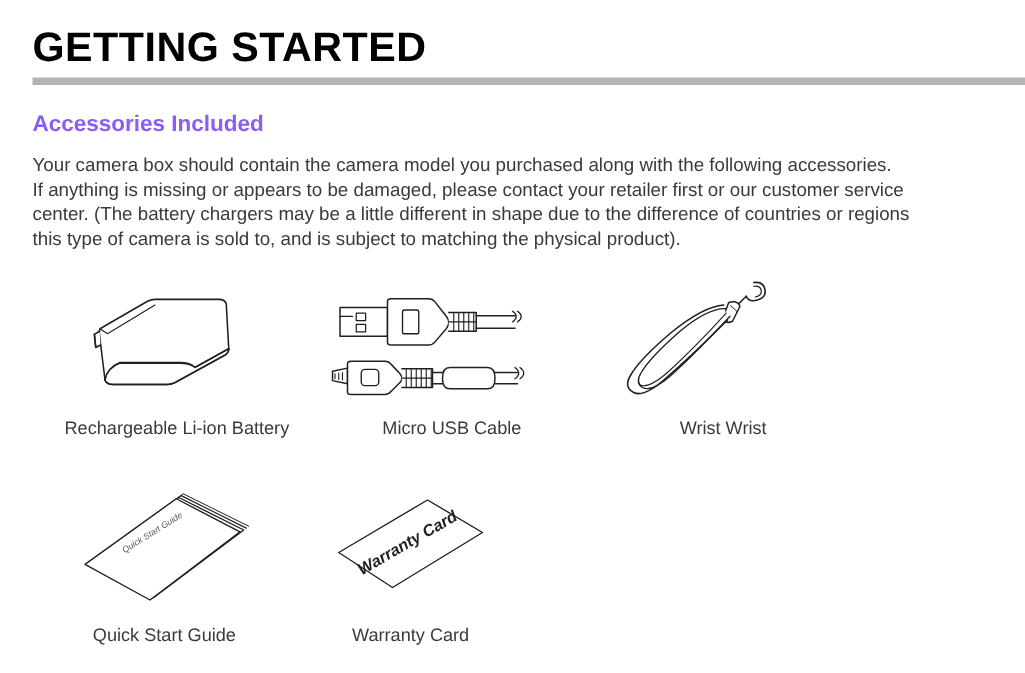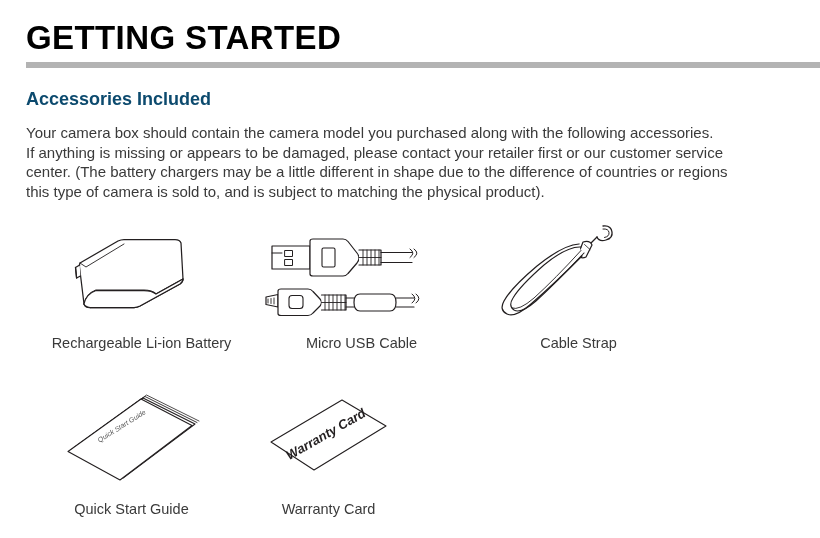--- a/index.html
+++ b/index.html
@@ -45,21 +45,21 @@
     background: #b3b3b3;
   }
 
   
   .section-title {
     position: absolute;
     left: 10px;
     top: 88px;
     font-size: 18px;
     font-weight: bold;
-    color: #0c4a6e;
+    color: #8b5cf6;
     line-height: 22px;
     white-space: nowrap;
   }
   .intro {
     position: absolute;
     left: 10px;
     top: 123px;
     width: 800px;
     font-size: 15px;
     line-height: 19.6px;
@@ -193,21 +193,21 @@
             <path d="M112 20 Q119 18 121 23 L115 35 Q110 37.5 107 33 Z" fill="#ffffff" stroke-width="1.2"></path>
             <path d="M113.5 22.5 L119 27.5" stroke-width="0.8"></path>
 
             <path d="M111 34 Q82 63 60 82 Q44 96 36 92 Q28 88 33 79 Q40 66 66 44 Q92 23 108 22" fill="#ffffff" stroke-width="1.25"></path>
 
             <path d="M113 31 Q86 60 65 79 Q50 92 43 88 Q37 84 42 76 Q49 64 73 43 Q96 24 110 25" stroke-width="1.1"></path>
 
             <path d="M110 28.5 Q84 57 63 76 Q48 89 41 86" stroke-width="0.9"></path>
           </svg>
         </div>
-        <div class="acc-caption">Cable Strap</div>
+        <div class="acc-caption">Wrist Wrist</div>
       </div>
     </div>
 
     <div class="acc-row" style="margin-top:16px;">
 
       <div class="acc-cell" style="left:8px;">
         <div class="acc-art">
           <svg width="215" height="112" viewBox="0 0 215 112" fill="none" stroke="#231f20" stroke-width="1.1" stroke-linejoin="round" stroke-linecap="round">
 
             <path d="M47 62 L119 10 L171 36 L99 90 Z" fill="#ffffff"></path>

